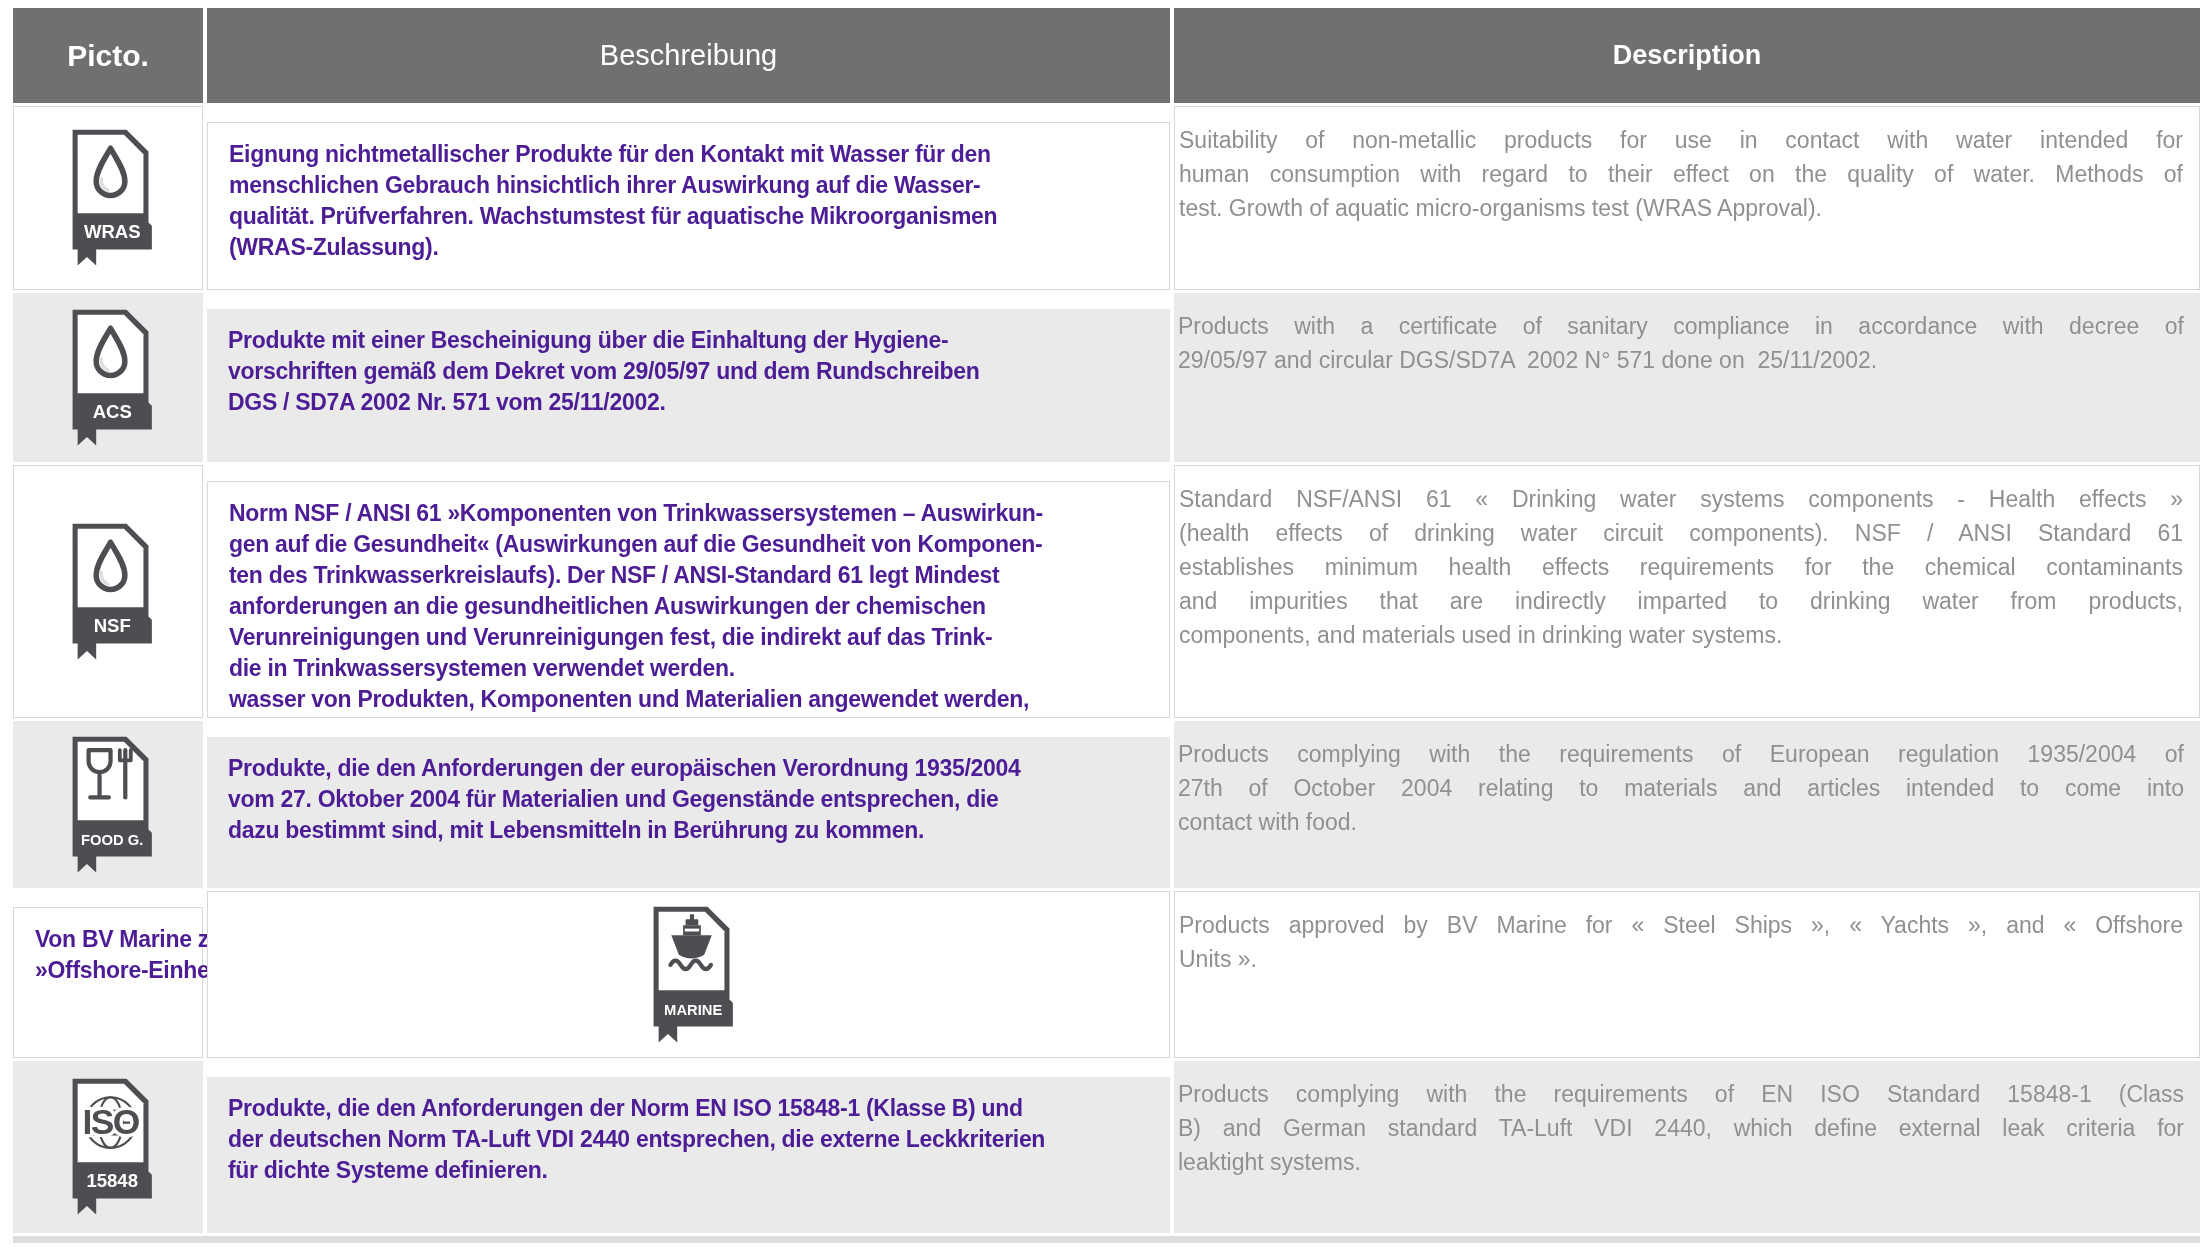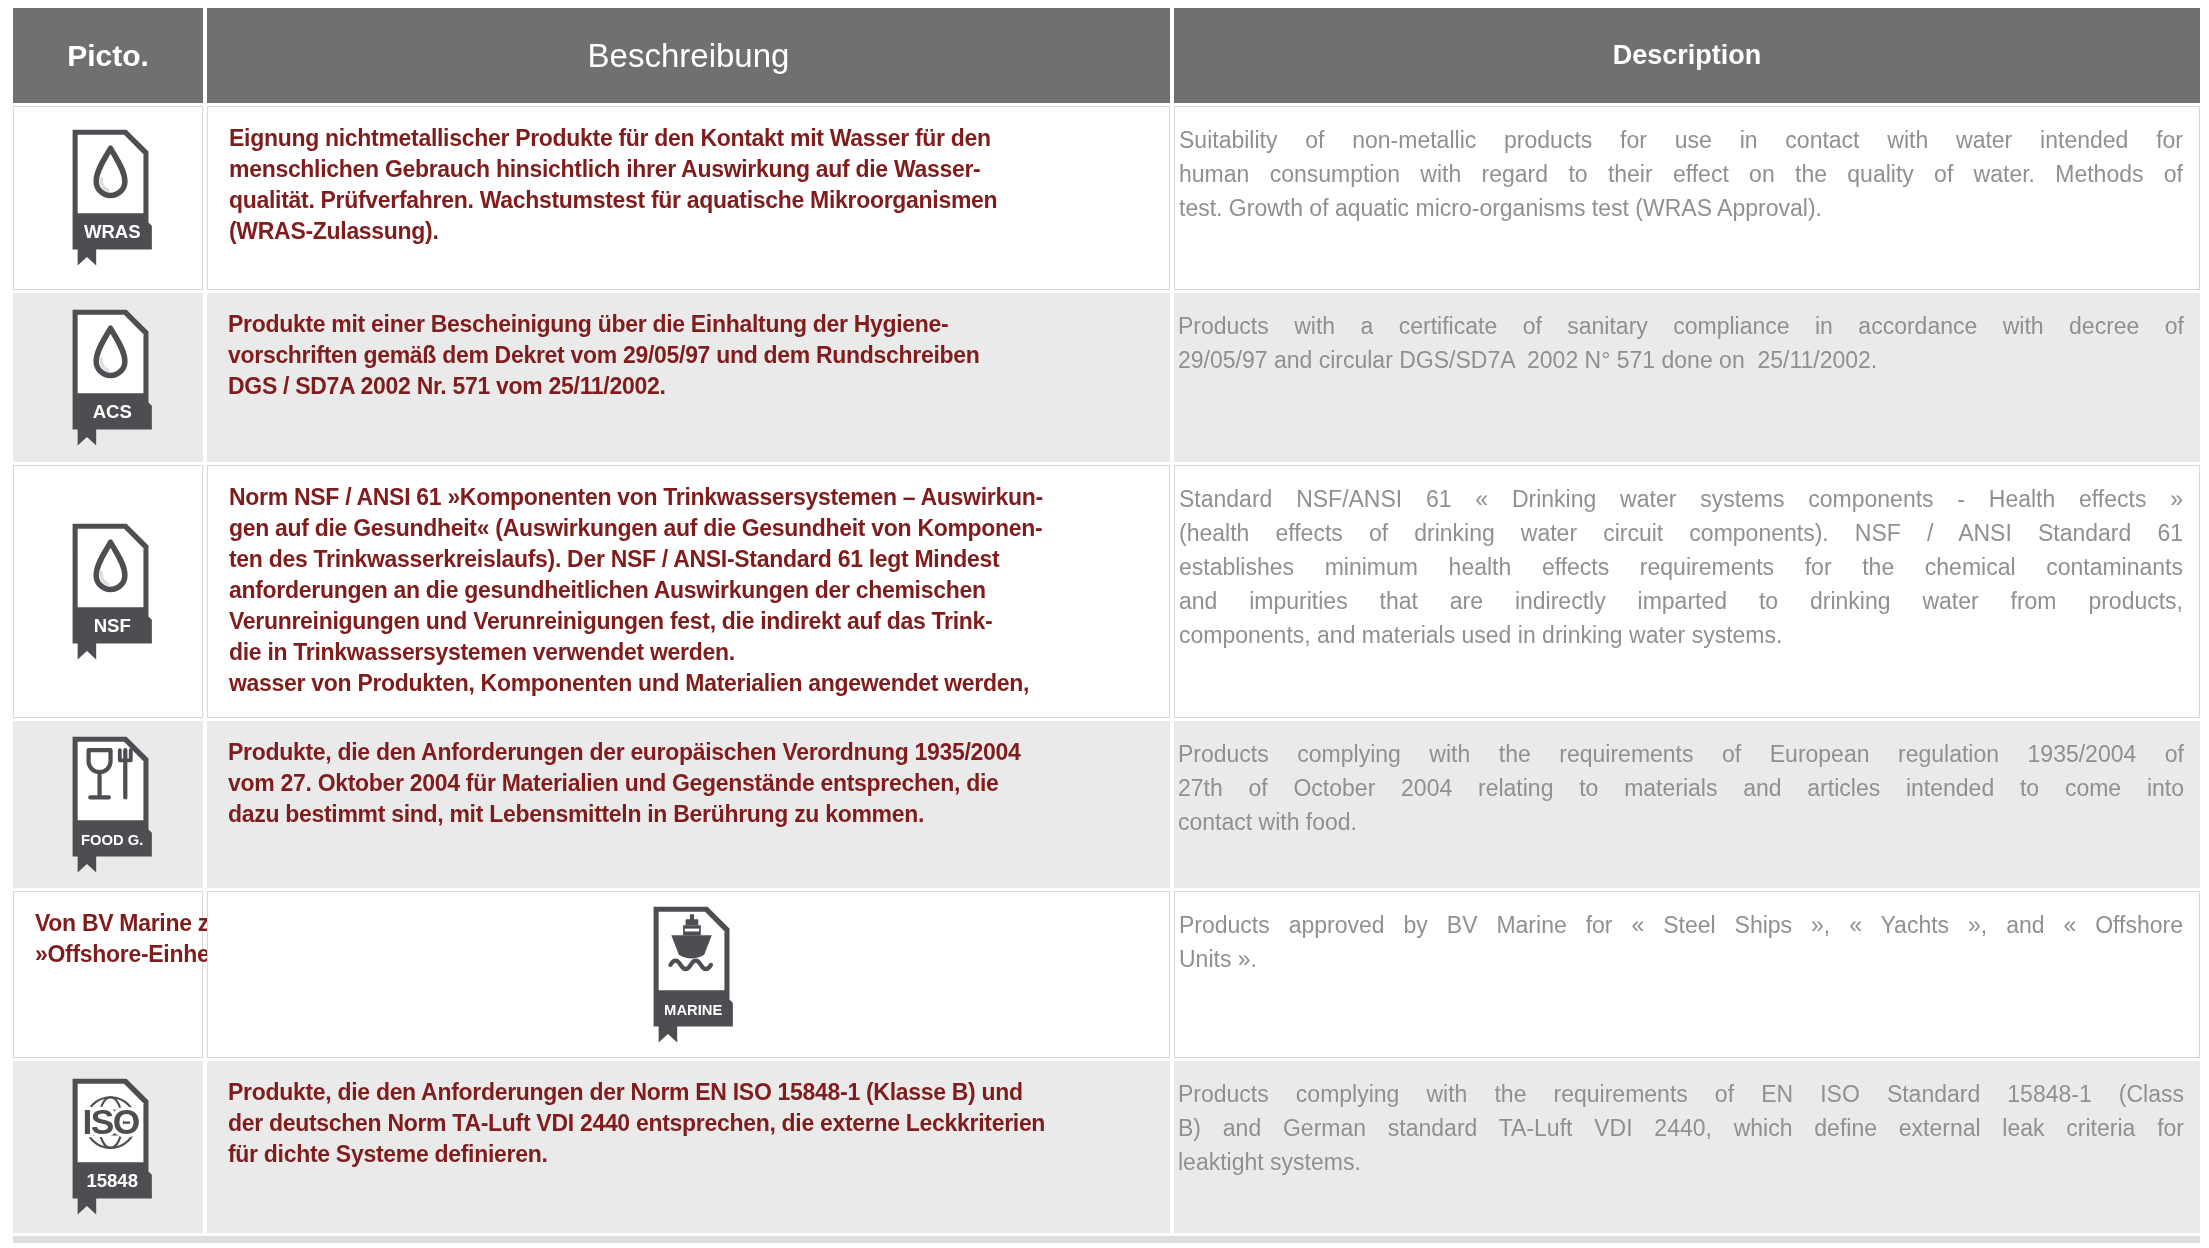--- a/index.html
+++ b/index.html
@@ -6,28 +6,28 @@
   body{width:2209px;height:1248px;overflow:hidden;font-family:"Liberation Sans",sans-serif;}
   .grid{
     display:grid;
     grid-template-columns:190px 963px 1026px;
     grid-template-rows:95px 184px 169px 253px 167px 167px 172px;
     column-gap:4px;row-gap:3px;
     margin:8px 0 0 13px;width:2187px;
   }
   .hdr{background:#6f7072;color:#fff;display:flex;align-items:center;justify-content:center;}
   .hdr-picto{font-size:30px;font-weight:bold;}
-  .hdr-de{font-size:33px;font-weight:normal;}
+  .hdr-de{font-size:29px;font-weight:normal;}
   .hdr-en{font-size:27px;font-weight:bold;}
   .cell{box-sizing:border-box;}
   .white{background:#ffffff;border:1px solid #d8d8d8;}
   .shade{background:#eaeaeb;}
   .picto{display:flex;align-items:center;justify-content:center;}
   .de{padding:16px 18px 12px 21px;font-size:23px;line-height:31px;font-weight:bold;
-      color:#7f1d1d;letter-spacing:-0.3px;}
+      color:#4c1d95;letter-spacing:-0.3px;margin-top:16px;}
   .de-line{white-space:pre;}
   .en{padding:16px 16px 0 4px;font-size:23px;line-height:34px;font-weight:normal;
       color:#8e9092;}
   .en-line.just{text-align:justify;text-align-last:justify;}
   .en-line.last{white-space:pre;text-align:left;}
   .bottom-strip{width:2187px;height:7px;background:#dcdddd;margin:3px 0 0 13px;}
 </style>
 </head>
 <body>
 

